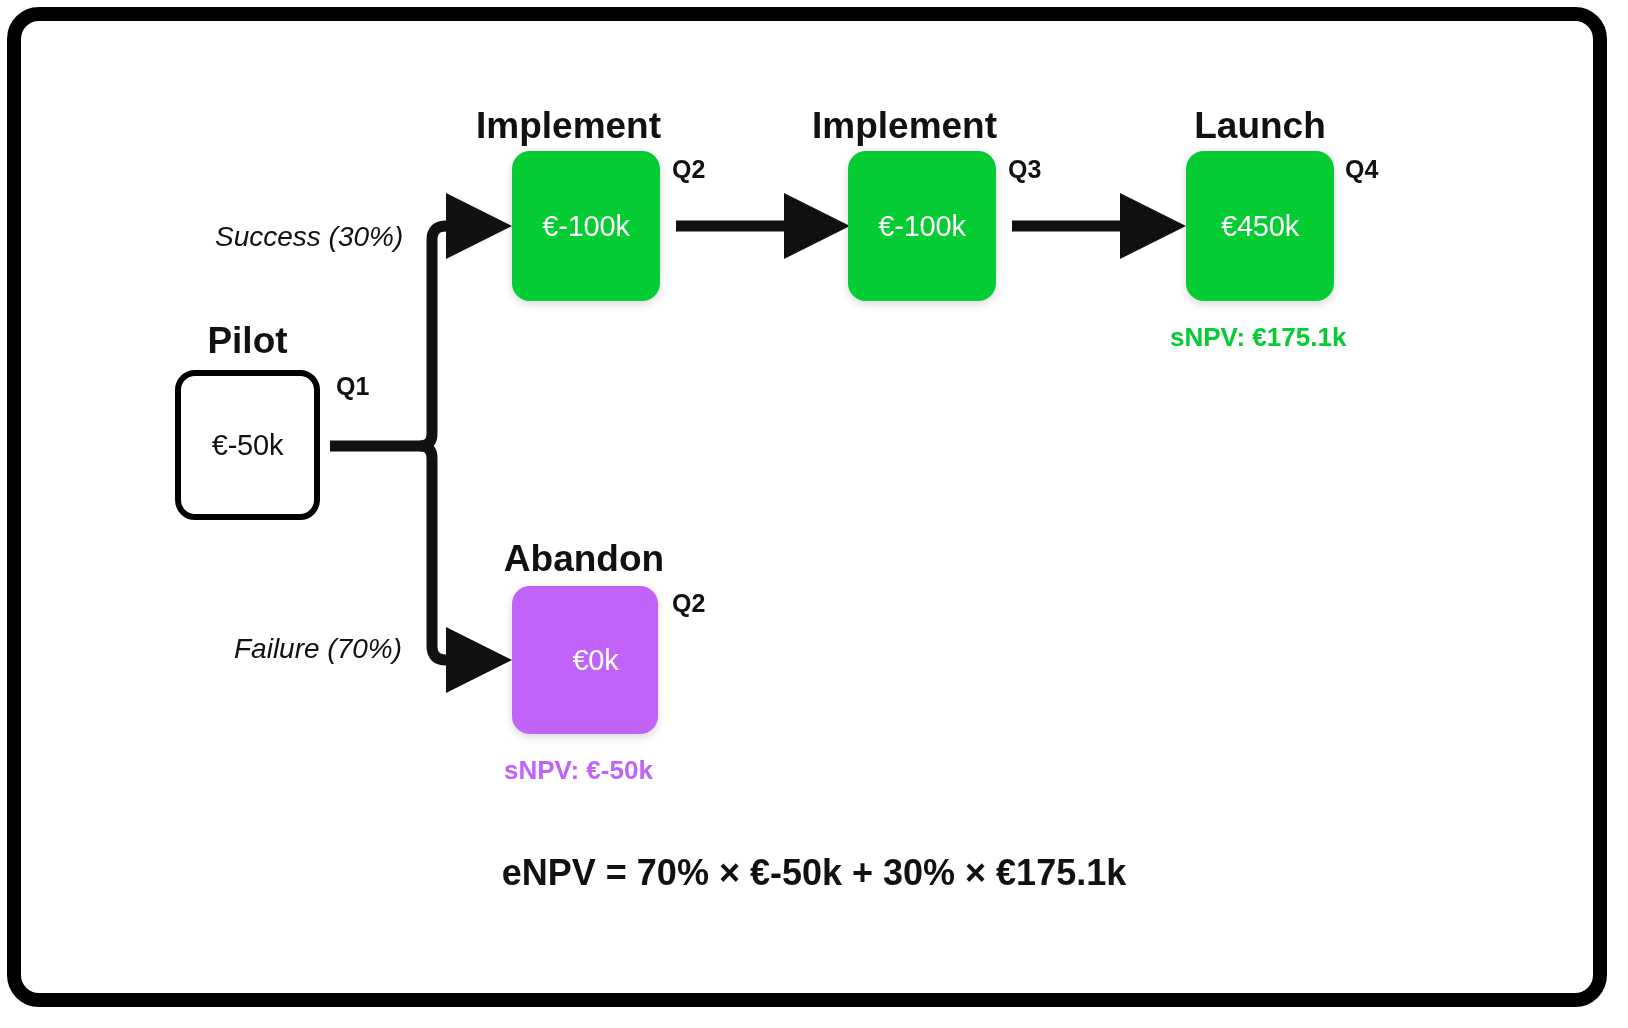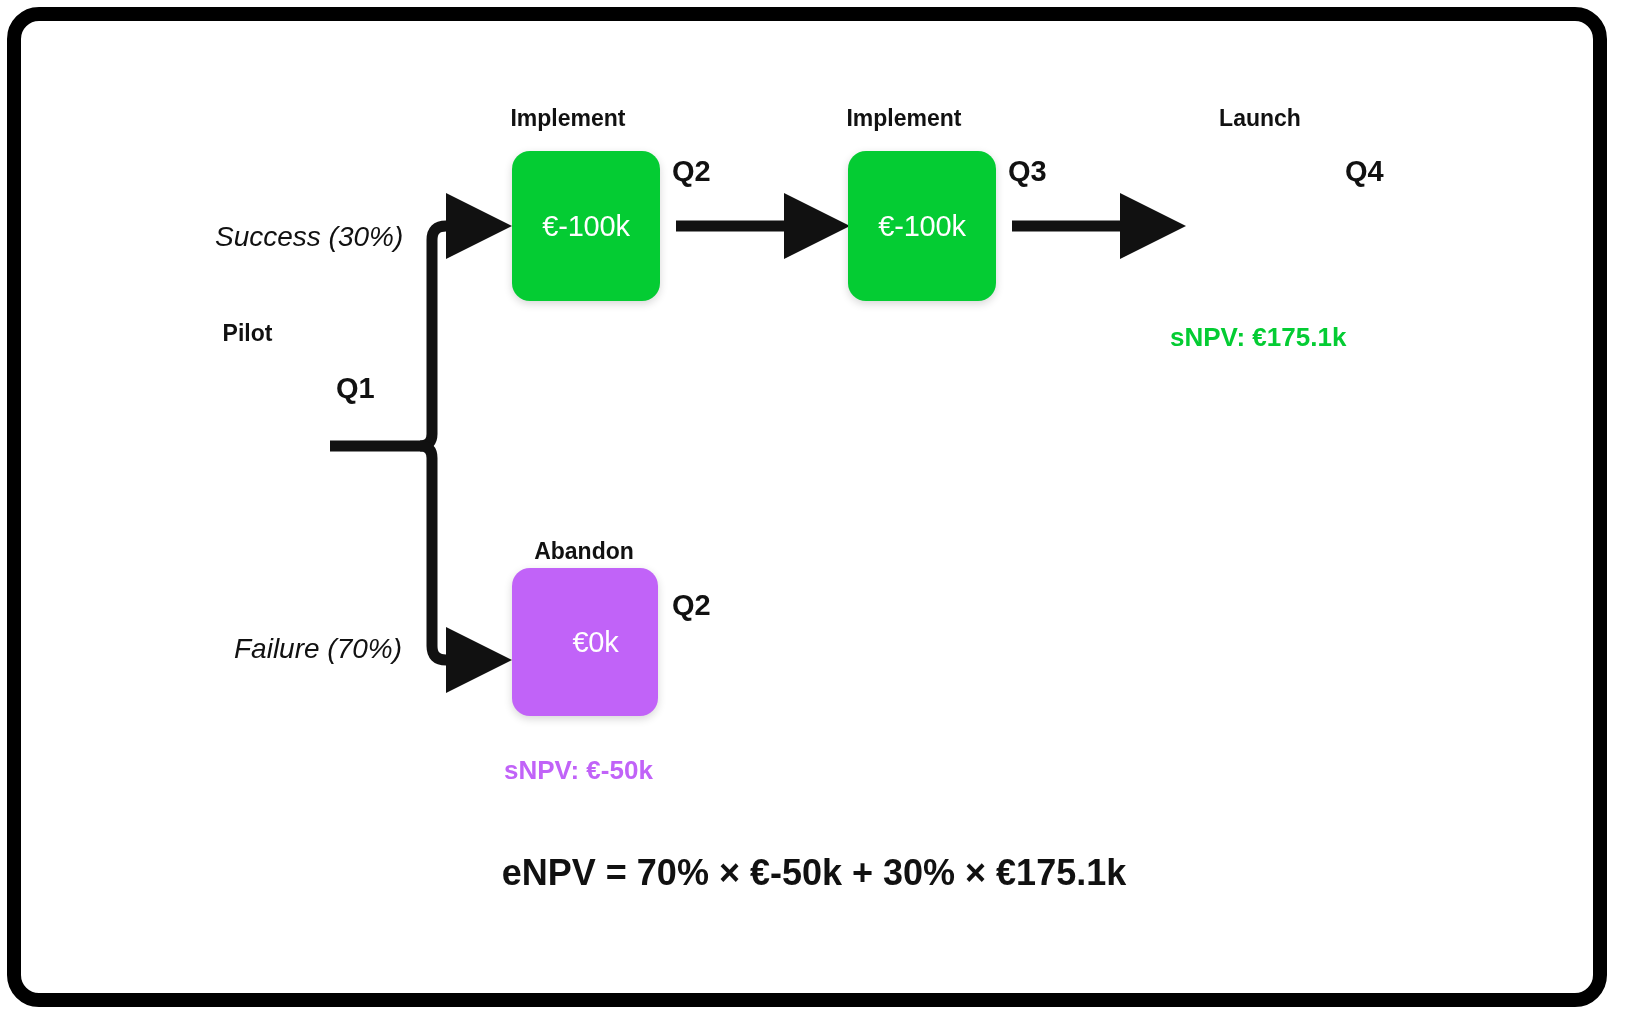--- a/index.html
+++ b/index.html
@@ -67,29 +67,29 @@
   }
   .node.plain {
     background: #ffffff;
     color: #111111;
     border: 6px solid #000000;
     border-radius: 20px;
   }
 
   .node-title {
     position: absolute;
-    font-size: 23px;
+    font-size: 37px;
     font-weight: bold;
     color: #111111;
     text-align: center;
     white-space: nowrap;
   }
   .q-label {
     position: absolute;
-    font-size: 29px;
+    font-size: 25px;
     font-weight: bold;
     color: #111111;
     white-space: nowrap;
   }
   .branch-label {
     position: absolute;
     font-size: 28px;
     font-style: italic;
     font-weight: normal;
     color: #111111;
@@ -133,43 +133,49 @@
       <path d="M 420 446 Q 432 446 432 434 L 432 240 Q 432 226 446 226 L 468 226" stroke="#111111" stroke-width="11" fill="none" stroke-linecap="butt" stroke-linejoin="round" marker-end="url(#arrowhead)"></path>
 
       <path d="M 420 446 Q 432 446 432 458 L 432 646 Q 432 660 446 660 L 468 660" stroke="#111111" stroke-width="11" fill="none" stroke-linecap="butt" stroke-linejoin="round" marker-end="url(#arrowhead)"></path>
 
       <path d="M 676 226 L 806 226" stroke="#111111" stroke-width="11" fill="none" marker-end="url(#arrowhead)"></path>
 
       <path d="M 1012 226 L 1142 226" stroke="#111111" stroke-width="11" fill="none" marker-end="url(#arrowhead)"></path>
     </svg>
 
     <div class="node-title" style="left:175px; top:320px; width:145px;">Pilot</div>
+    <div class="node plain" style="left:175px; top:370px; width:145px; height:150px;">
+      <span>€-50k</span>
+    </div>
     <div class="q-label" style="left:336px; top:372px;">Q1</div>
 
     <div class="branch-label" style="left:215px; top:221px;text-align:center;">Success (30%)</div>
     <div class="branch-label" style="left:234px; top:633px;text-align:right;">Failure (70%)</div>
 
     <div class="node-title" style="left:476px; top:105px; width:184px;">Implement</div>
     <div class="node green" style="left:512px; top:151px; width:148px; height:150px;">
       <span>€-100k</span>
     </div>
     <div class="q-label" style="left:672px; top:155px;">Q2</div>
 
     <div class="node-title" style="left:812px; top:105px; width:184px;">Implement</div>
     <div class="node green" style="left:848px; top:151px; width:148px; height:150px;">
       <span>€-100k</span>
     </div>
     <div class="q-label" style="left:1008px; top:155px;">Q3</div>
 
     <div class="node-title" style="left:1168px; top:105px; width:184px;">Launch</div>
+    <div class="node green" style="left:1186px; top:151px; width:148px; height:150px;">
+      <span>€450k</span>
+    </div>
     <div class="q-label" style="left:1345px; top:155px;">Q4</div>
     <div class="snpv green-text" style="left:1170px; top:322px;">sNPV: €175.1k</div>
 
     <div class="node-title" style="left:492px; top:538px; width:184px;">Abandon</div>
-    <div class="node purple" style="left:512px; top:568px; width:146px; height:148px;padding-left:21px;">
+    <div class="node purple" style="left:512px; top:586px; width:146px; height:148px;padding-left:21px;">
       <span>€0k</span>
     </div>
     <div class="q-label" style="left:672px; top:589px;">Q2</div>
     <div class="snpv purple-text" style="left:504px; top:755px;text-align:center;">sNPV: €-50k</div>
 
     <div id="enpv" style="left:414px; top:852px; width:800px;">eNPV = 70% × €-50k + 30% × €175.1k</div>
 
   </div>
 </div>
 

